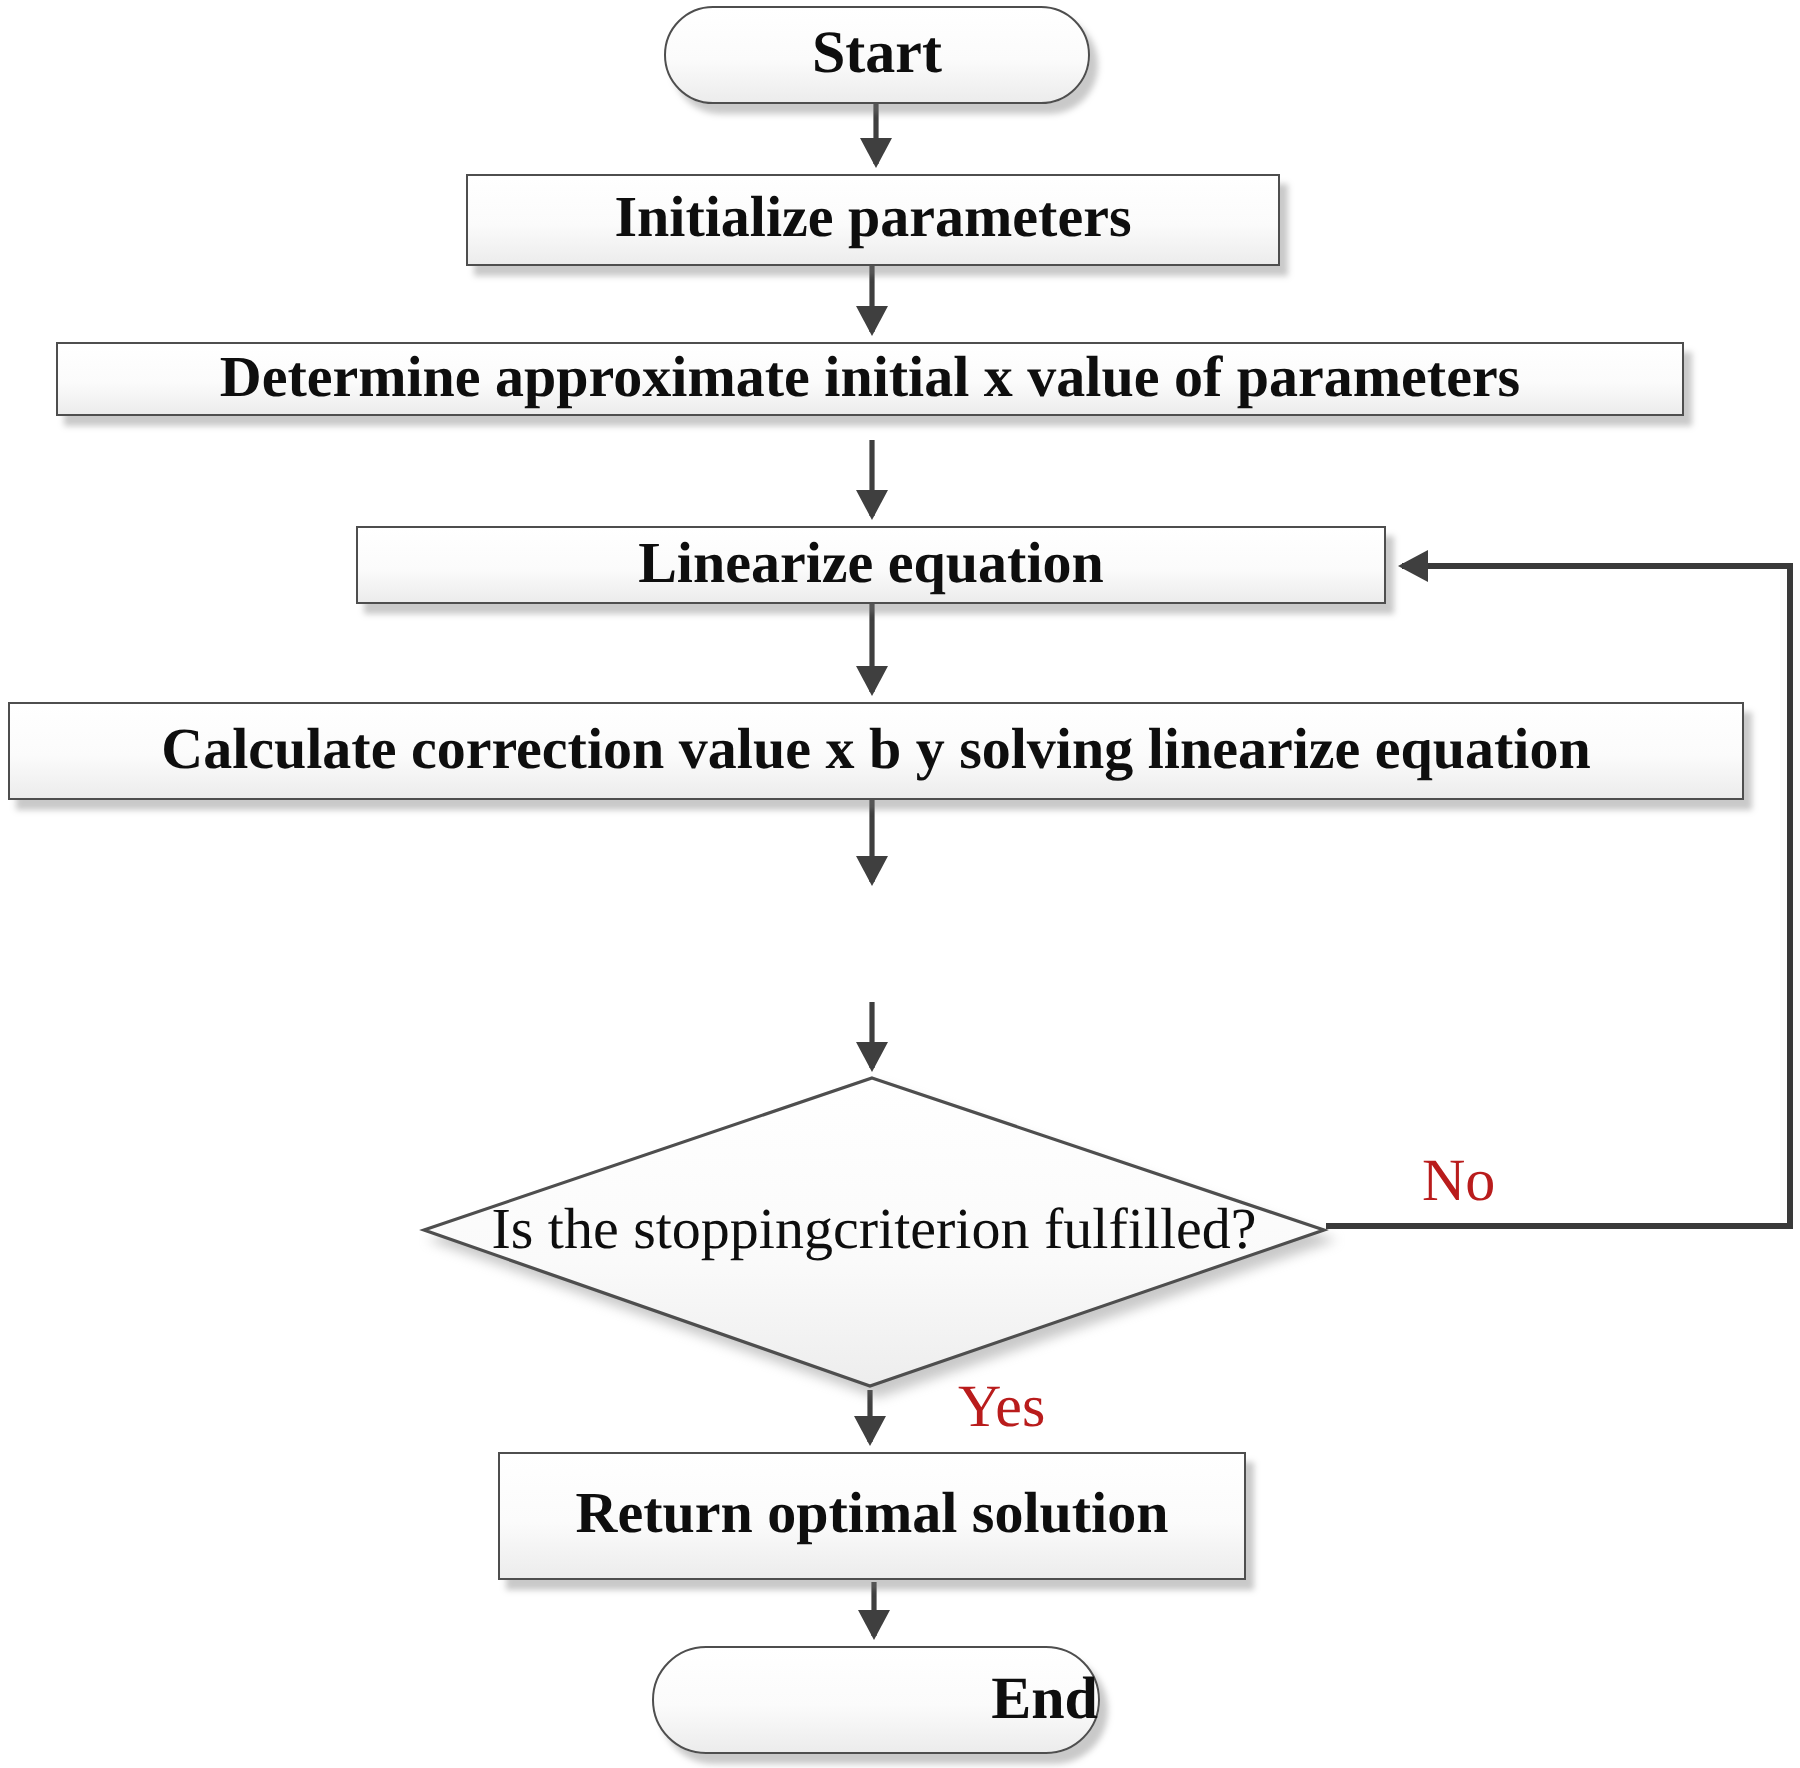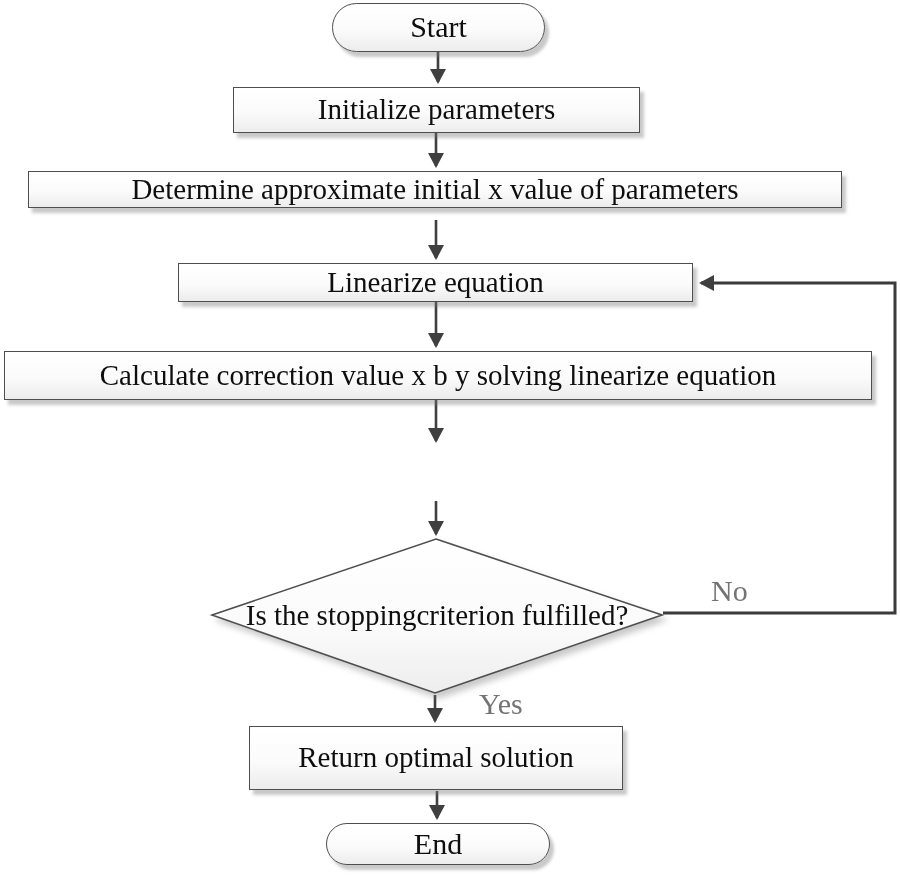--- a/index.html
+++ b/index.html
@@ -22,20 +22,21 @@
     align-items: center;
     justify-content: center;
     text-align: center;
     background: linear-gradient(180deg, #ffffff 0%, #fbfbfb 55%, #ececec 100%);
     border: 1.6px solid #4e4e4e;
     box-shadow: 4px 5px 3px rgba(120,120,120,0.40);
     box-sizing: border-box;
     font-size: 29px;
     line-height: 1.15;
     white-space: nowrap;
+    font-weight: bold;
   }
   .terminator {
     border-radius: 27px;
     font-size: 30px;
   }
   .decision-wrap {
     position: absolute;
     left: 208px;
     top: 535px;
     width: 458px;
@@ -61,21 +62,21 @@
   .edges-overlay {
     position: absolute;
     left: 0; top: 0;
     width: 900px;
     height: 884px;
     pointer-events: none;
   }
   .edge-label {
     position: absolute;
     font-size: 30px;
-    color: #737373;
+    color: #b91c1c;
     background: transparent;
   }
 </style>
 </head>
 <body>
 
 <div class="canvas">
 
   <svg class="edges-overlay" width="900" height="884" viewBox="0 0 900 884" xmlns="http://www.w3.org/2000/svg">
     <defs>
@@ -129,20 +130,20 @@
     <div class="decision-text">
       <span>Is the stopping</span>
       <span>criterion fulfilled?</span>
     </div>
   </div>
 
   <div class="node" style="left:249px; top:726px; width:374px; height:64px;">
     <span>Return optimal solution</span>
   </div>
 
-  <div class="node terminator" style="left:326px; top:823px; width:224px; height:42px;">
+  <div class="node terminator" style="left:326px; top:823px; width:224px; height:54px;justify-content:flex-end;">
     <span>End</span>
   </div>
 
   <div class="edge-label" style="left:711px; top:574px;">No</div>
   <div class="edge-label" style="left:479px; top:687px;">Yes</div>
 
 </div>
 
 </body></html>

